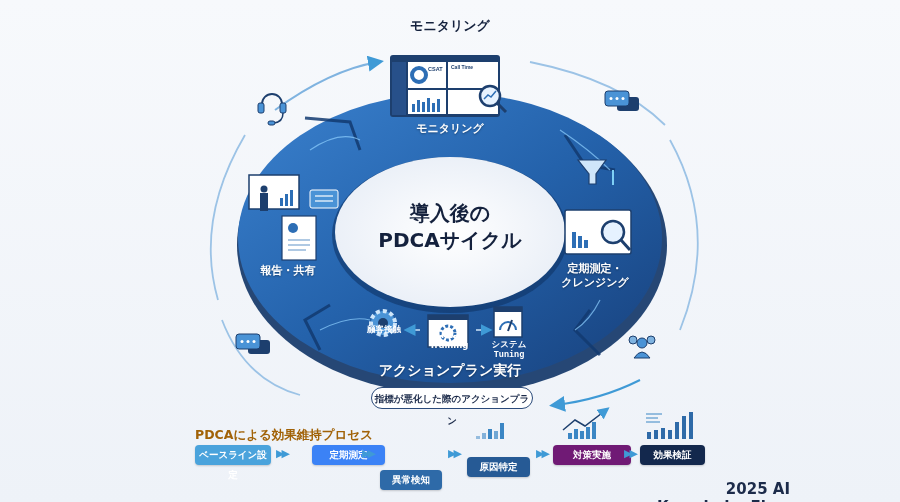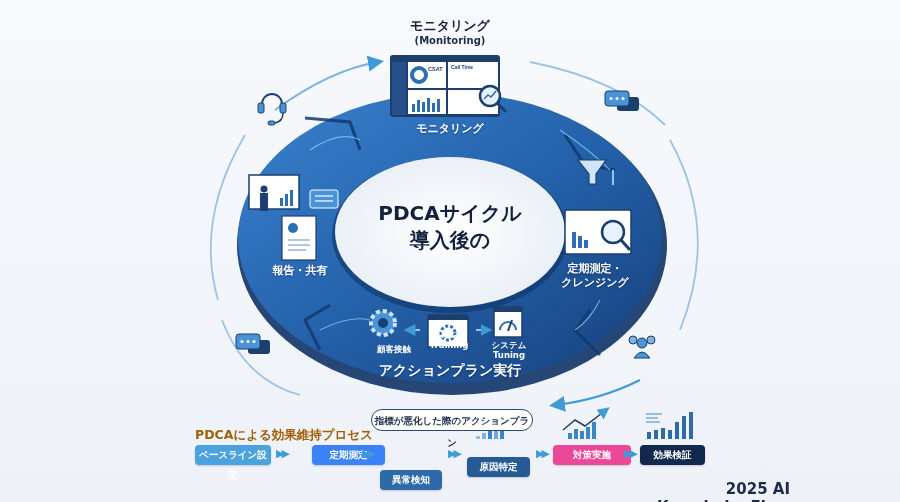--- a/index.html
+++ b/index.html
@@ -21,21 +21,21 @@
     font-size: 20px; font-weight: bold; color: #14213d; line-height: 27px;
   }
   .seg-label {
     color: #ffffff; font-weight: bold; text-align: center;
     text-shadow: 0 1px 2px rgba(0,0,0,0.35);
   }
   .callout {
     left: 371px; top: 387px; width: 162px; height: 22px;
     border: 1.5px solid #2a4a7a; border-radius: 12px; background: #ffffff;
     font-size: 9.5px; font-weight: bold; color: #1c2b4a; text-align: center;
-    line-height: 22px; box-sizing: border-box; margin-top: 22px;
+    line-height: 22px; box-sizing: border-box;
   }
   .process-title {
     left: 195px; top: 427px; font-size: 12.5px; font-weight: bold; color: #a16207;
   }
   .step {
     height: 20px; line-height: 20px; border-radius: 4px; color: #ffffff;
     font-size: 9.5px; font-weight: bold; text-align: center; top: 445px;
     box-shadow: 0 1px 2px rgba(0,0,0,0.18);
   }
   .chev { top: 447px; font-size: 11px; color: #3f9ad6; letter-spacing: -3px; }
@@ -43,21 +43,20 @@
     left: 590px; top: 480px; width: 200px; text-align: right;
     font-size: 15px; font-weight: bold; color: #1c2b4a;
   }
   .small-white { color:#fff; font-size: 8.5px; font-weight: bold; text-align:center; line-height: 10px; }
 </style>
 </head>
 <body>
 
 <div class="abs title-top">
   <div>モニタリング</div>
-  <div class="sub">(Monitoring)</div>
 </div>
 
 <svg class="main" width="900" height="502" viewBox="0 0 900 502">
   <defs>
     <linearGradient id="ringGrad" x1="0" y1="0" x2="1" y2="1">
       <stop offset="0" stop-color="#3b82cf"></stop>
       <stop offset="0.5" stop-color="#2462ab"></stop>
       <stop offset="1" stop-color="#173f7a"></stop>
     </linearGradient>
     <radialGradient id="innerGrad" cx="0.5" cy="0.5" r="0.6">
@@ -245,48 +244,48 @@
         <rect x="661" y="428" width="4" height="11"></rect>
         <rect x="668" y="430" width="4" height="9"></rect>
         <rect x="675" y="422" width="4" height="17"></rect>
         <rect x="682" y="416" width="4" height="23"></rect>
         <rect x="689" y="412" width="4" height="27"></rect>
       </g>
   </g>
 </svg>
 
 <div class="abs center-title">
+  <div>導入後の</div>
   <div>PDCAサイクル</div>
-  <div>導入後の</div>
 </div>
 
 <div class="abs seg-label" style="left:400px; top:121px; width:100px; font-size:11px;">モニタリング</div>
 <div class="abs seg-label" style="left:545px; top:262px; width:100px; font-size:11px; line-height:14px;">
   <div>定期測定・</div>
   <div>クレンジング</div>
 </div>
-<div class="abs seg-label" style="left:260px; top:263px; width:80px; font-size:11px;">報告・共有</div>
+<div class="abs seg-label" style="left:248px; top:263px; width:80px; font-size:11px;">報告・共有</div>
 <div class="abs seg-label" style="left:375px; top:362px; width:150px; font-size:14px;">アクションプラン実行</div>
 
-<div class="abs small-white" style="left:363px; top:344px; width:42px;margin-left:10px;">顧客接触</div>
+<div class="abs small-white" style="left:363px; top:324px; width:42px;">顧客接触</div>
 <div class="abs small-white" style="left:423px; top:330px; width:52px;">Re-Training</div>
-<div class="abs small-white" style="left:490px; top:340px; width:38px;">
+<div class="abs small-white" style="left:490px; top:340px; width:38px;font-family:Liberation Mono, monospace;">
   <div>システム</div>
   <div>Tuning</div>
 </div>
 
 <div class="abs callout">指標が悪化した際のアクションプラン</div>
 
 <div class="abs process-title">PDCAによる効果維持プロセス</div>
 
 <div class="abs step" style="left:195px; width:76px; background:#4aa3dc;">ベースライン設定</div>
 <div class="abs chev" style="left:276px;">▶▶</div>
 <div class="abs step" style="left:293px; width:73px; background:#3b82f6;margin-left:19px;">定期測定</div>
 <div class="abs chev" style="left:362px;">▶▶</div>
 <div class="abs step" style="left:380px; width:62px; background:#2e6aa8;margin-top:25px;">異常検知</div>
 <div class="abs chev" style="left:448px;">▶▶</div>
 <div class="abs step" style="left:467px; width:63px; background:#265a95;margin-top:12px;">原因特定</div>
 <div class="abs chev" style="left:536px;">▶▶</div>
-<div class="abs step" style="left:553px; width:78px; background:#ec4899;">対策実施</div>
+<div class="abs step" style="left:553px; width:78px; background:#701a75;">対策実施</div>
 <div class="abs chev" style="left:624px;">▶▶</div>
 <div class="abs step" style="left:640px; width:65px; background:#13284d;">効果検証</div>
 
 <div class="abs footer">2025 AI KnowledgeFlow</div>
 
 </body></html>

